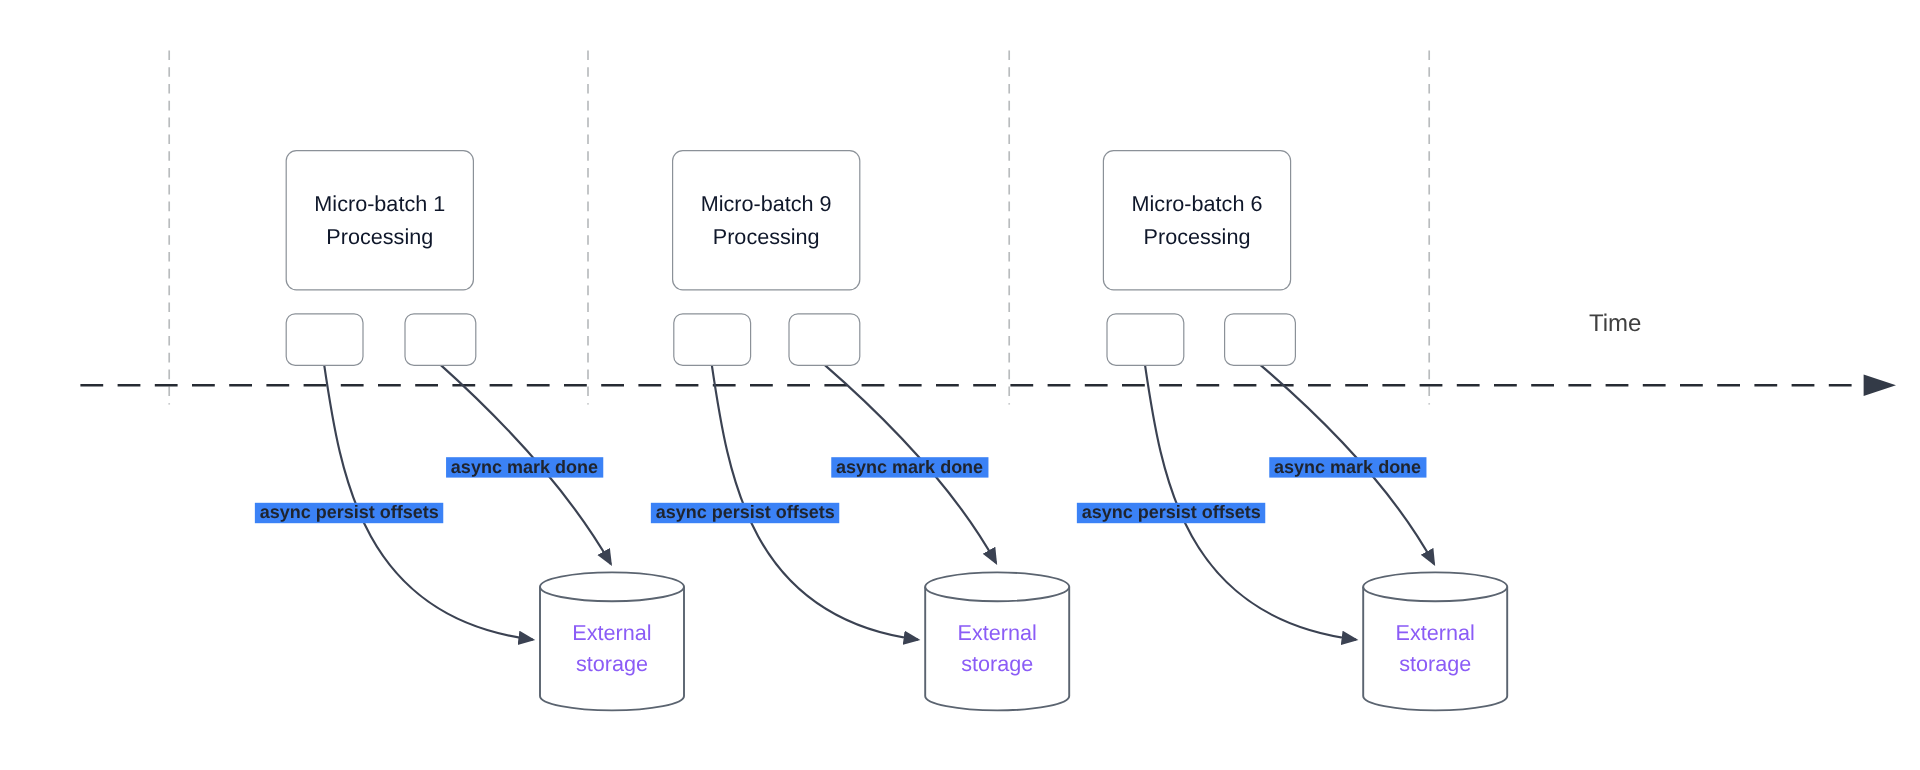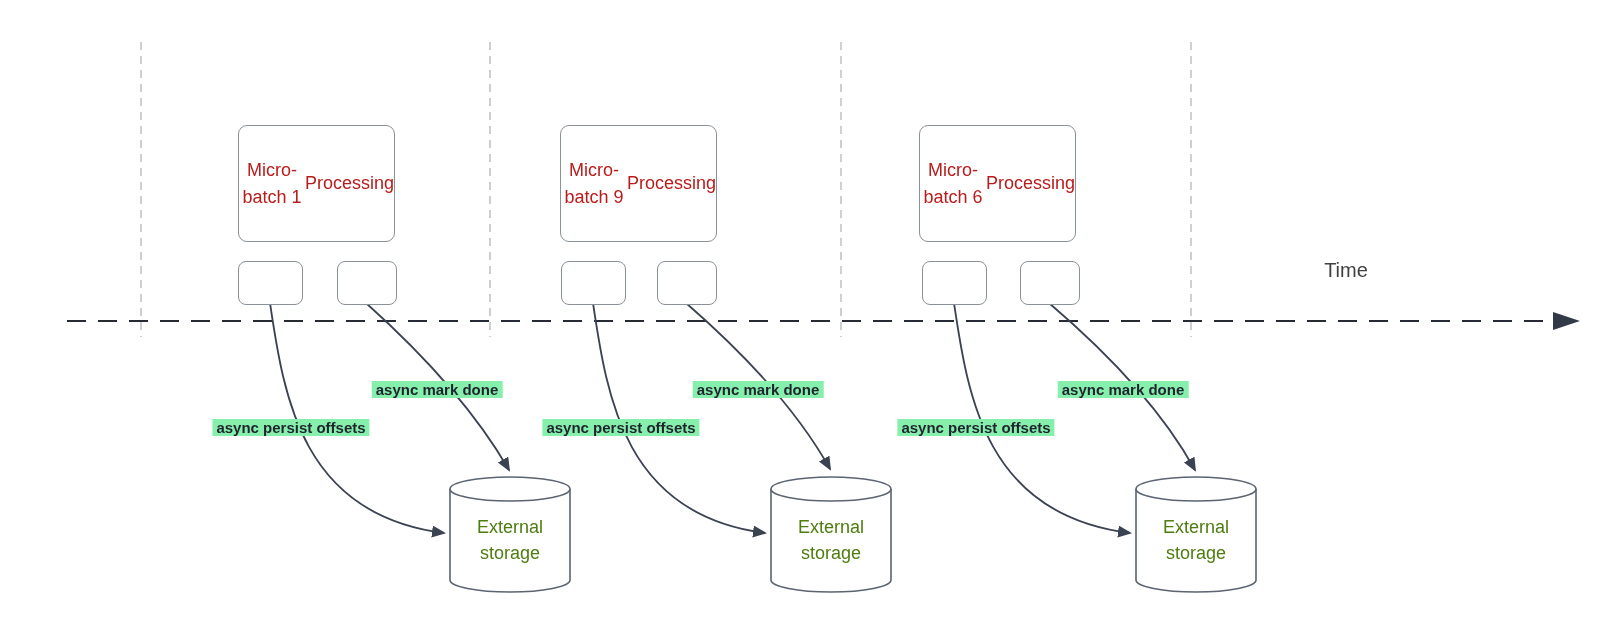--- a/index.html
+++ b/index.html
@@ -21,57 +21,57 @@
   }
   .mbox {
     position: absolute;
     top: 125px;
     width: 155px;
     height: 115px;
     background: #ffffff;
     border: 1.6px solid #8b9198;
     border-radius: 9px;
     display: flex;
-    flex-direction: row;
+    flex-direction: column;
     align-items: center;
     justify-content: center;
     text-align: center;
     font-size: 18px;
     line-height: 1.5;
-    color: #b91c1c;
+    color: #0f172a;
   }
   .sbox {
     position: absolute;
     top: 261px;
     height: 42px;
     background: #ffffff;
     border: 1.6px solid #8b9198;
     border-radius: 8px;
   }
   .sbox.l { width: 63px; }
   .sbox.r { width: 58px; }
   .lbl {
     position: absolute;
     transform: translateX(-50%);
     white-space: nowrap;
     font-size: 15px;
     font-weight: 700;
     color: #1f242e;
-    background: #86efac;
+    background: #3b82f6;
     padding: 0 4px;
     line-height: 17px;
   }
   .stext {
     position: absolute;
     top: 514px;
     width: 120px;
     text-align: center;
     font-size: 18px;
     line-height: 1.45;
-    color: #4d7c0f;
+    color: #8b5cf6;
   }
   .stext span { display: block; }
   .time-label {
     position: absolute;
     left: 1346px;
     top: 259px;
     transform: translateX(-50%);
     font-size: 20px;
     color: #404040;
     white-space: nowrap;

